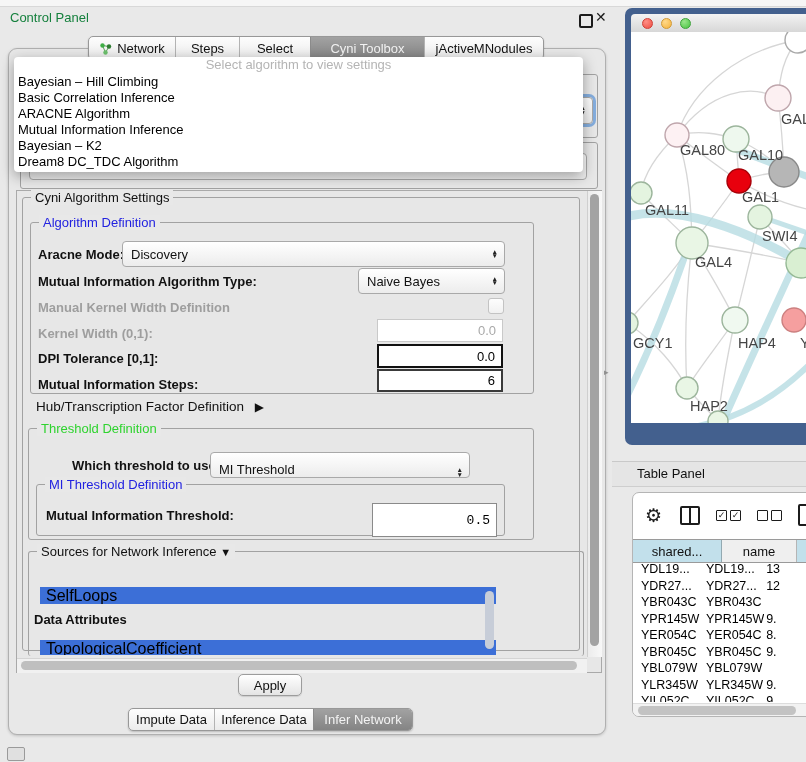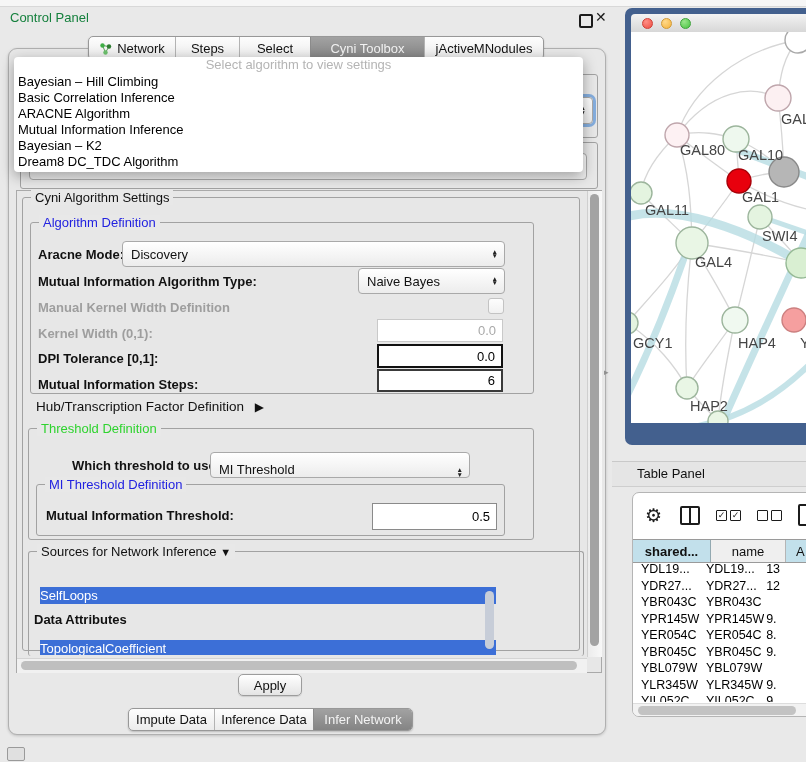--- a/index.html
+++ b/index.html
@@ -45,21 +45,21 @@
   
   #settings{left:16px;top:190px;width:586px;height:483px;border:1px solid #a9a9a9;background:#e7e7e7;box-sizing:border-box;overflow:hidden;}
   .lbl{font-size:13px;font-weight:bold;color:#111;white-space:nowrap;}
   .lbl-dis{font-size:13px;font-weight:bold;color:#9e9e9e;white-space:nowrap;}
   .numinput{background:#fff;font-size:13px;text-align:right;padding:0 6px;box-sizing:border-box;display:flex;align-items:center;justify-content:flex-end;}
   .vscroll{background:linear-gradient(to right,#ececec,#f8f8f8);border-left:1px solid #cfcfcf;}
   .vthumb{position:absolute;left:2px;width:9px;background:#a3a3a3;border-radius:5px;}
   .hscroll{background:#f1f1f1;border-top:1px solid #d4d4d4;}
   .hthumb{position:absolute;top:2px;height:9px;background:#bfbfbf;border-radius:5px;}
 
-  .attr-item{height:17px;line-height:17px;font-size:13px;color:#ffffff;background:#3c6fd7;white-space:nowrap;}
+  .attr-item{height:17px;line-height:17px;font-size:16px;color:#000000;background:#3c6fd7;padding-left:6px;white-space:nowrap;}
 
   #apply-btn{left:238px;top:674px;width:62px;height:20px;border:1px solid #9c9c9c;border-radius:5px;background:linear-gradient(#ffffff,#e4e4e4);font-size:13px;color:#111;display:flex;align-items:center;justify-content:center;box-shadow:0 1px 1px rgba(0,0,0,.12);}
 
   #dock-icon{left:7px;top:747px;width:16px;height:12px;border:1px solid #9a9a9a;border-radius:2px;background:#e0e0e0;}
   #divider-arrow{left:604px;top:367px;font-size:9px;color:#8f8f8f;}
 
   
   #net-window{left:625px;top:8px;width:190px;height:437px;background:#43608e;border-radius:7px 0 0 7px;}
   #net-titlebar{left:6px;top:6px;width:184px;height:18px;background:linear-gradient(#f3f3f3,#d7d7d7);border-radius:4px 0 0 0;}
   .tl{position:absolute;top:3.5px;width:11px;height:11px;border-radius:50%;box-sizing:border-box;}
@@ -201,21 +201,21 @@
     <span>MI Threshold</span>
     <span class="arrows">
         <span>▲</span>
         <span>▼</span>
       </span>
   </div>
   <div class="abs groupbox" style="left:36px;top:484px;width:467px;height:50px;">
     <span class="grouptitle t-blue">MI Threshold Definition</span>
   </div>
   <div class="abs lbl" style="left:46px;top:508px;">Mutual Information Threshold:</div>
-  <div class="abs numinput" style="left:372px;top:503px;width:125px;height:27px;border:1px solid #8a8a8a;color:#000;">0.5</div>
+  <div class="abs numinput" style="left:372px;top:503px;width:125px;height:34px;border:1px solid #8a8a8a;color:#000;font-family:Liberation Mono, monospace;">0.5</div>
 
   <div class="abs groupbox" style="left:28px;top:551px;width:554px;height:104px;border-bottom:none;">
     <span class="grouptitle">
       <span>Sources for Network Inference</span>
       <span style="font-size:11px;">▼</span>
     </span>
   </div>
   <div class="abs lbl" style="left:34px;top:567px;margin-top:45px;">Data Attributes</div>
   <div class="abs" style="left:40px;top:587px;width:456px;height:68px;overflow:hidden;" id="attr-list">
       <div class="attr-item" style="background: rgb(60, 111, 215);">SelfLoops</div>
@@ -327,21 +327,21 @@
         <span class="cb">✓</span>
         <span class="cb">✓</span>
       </span>
       <span class="cbgroup">
         <span class="cb"></span>
         <span class="cb"></span>
       </span>
       <span class="docicon"></span>
     </div>
     <div id="tbl-header">
-        <div class="hcell hl" style="width: 78px; font-weight: bold;">shared...</div>
+        <div class="hcell hl" style="width: 89px;">shared...</div>
         <div class="hcell plain" style="width: 75px;">name</div>
         <div class="hcell hl" style="width: 60px; justify-content: flex-start; padding-left: 10px;">A</div>
       </div>
     <div id="tbl-rows">
         <div class="trow">
           <div class="tcell" style="width: 78px; padding-left: 8px;">YDL19...</div>
           <div class="tcell" style="width: 75px; padding-left: 6px;">YDL19...</div>
           <div class="tcell" style="width: 60px; padding-left: 2px;">13</div>
         </div>
         <div class="trow">

